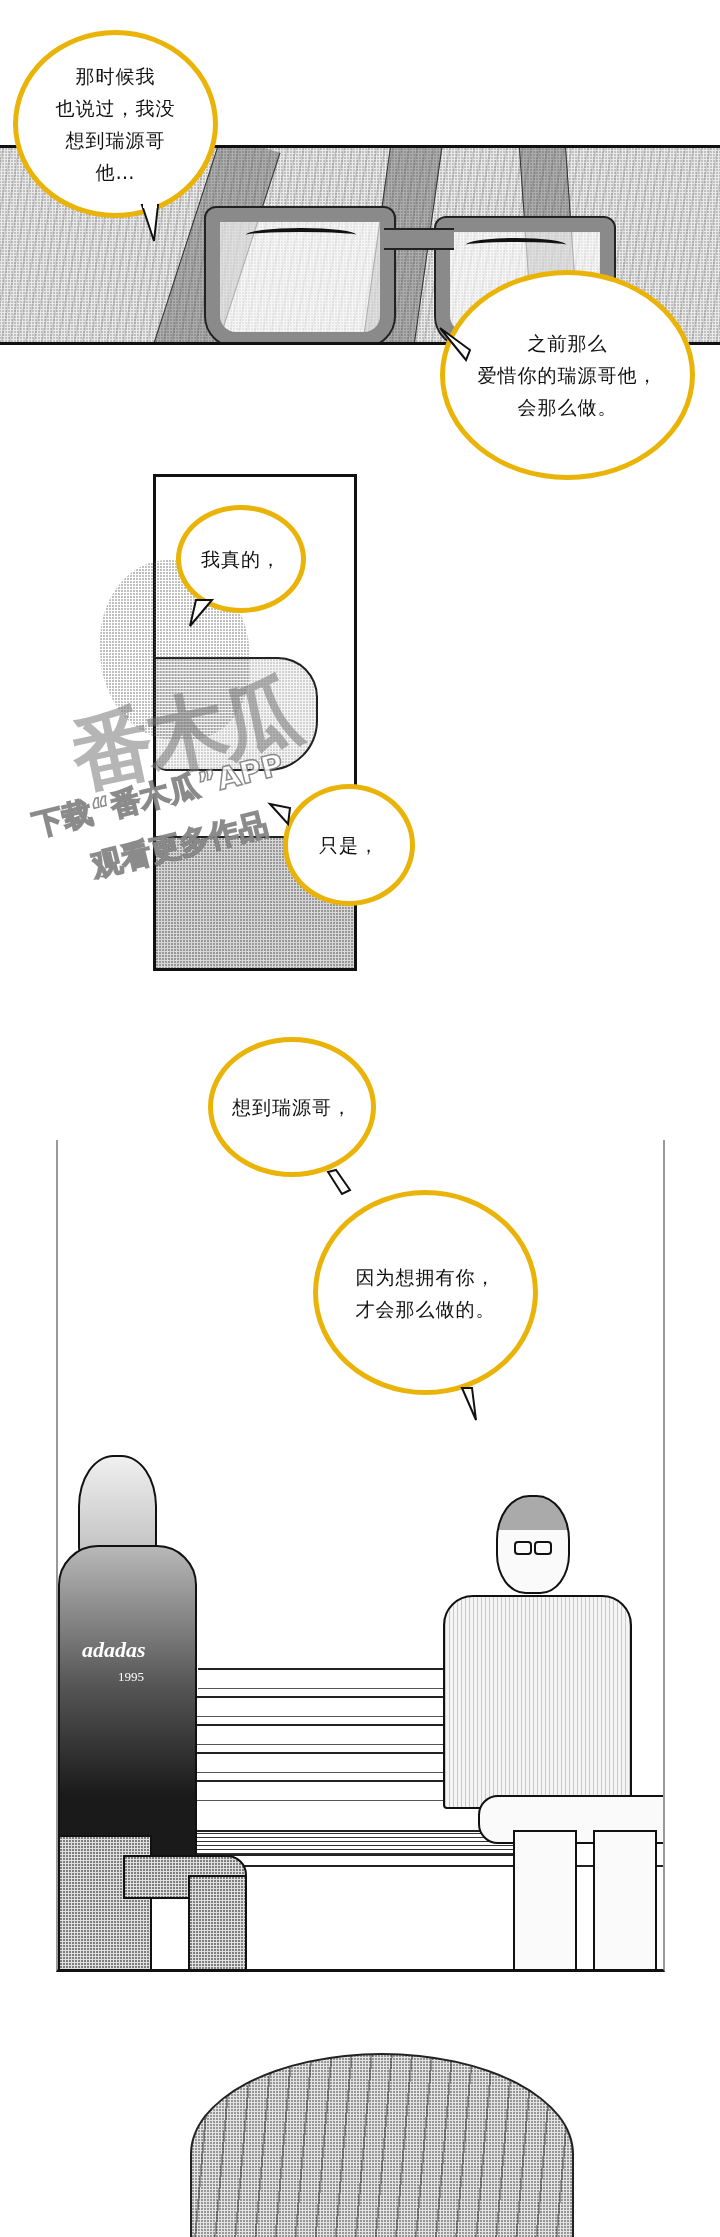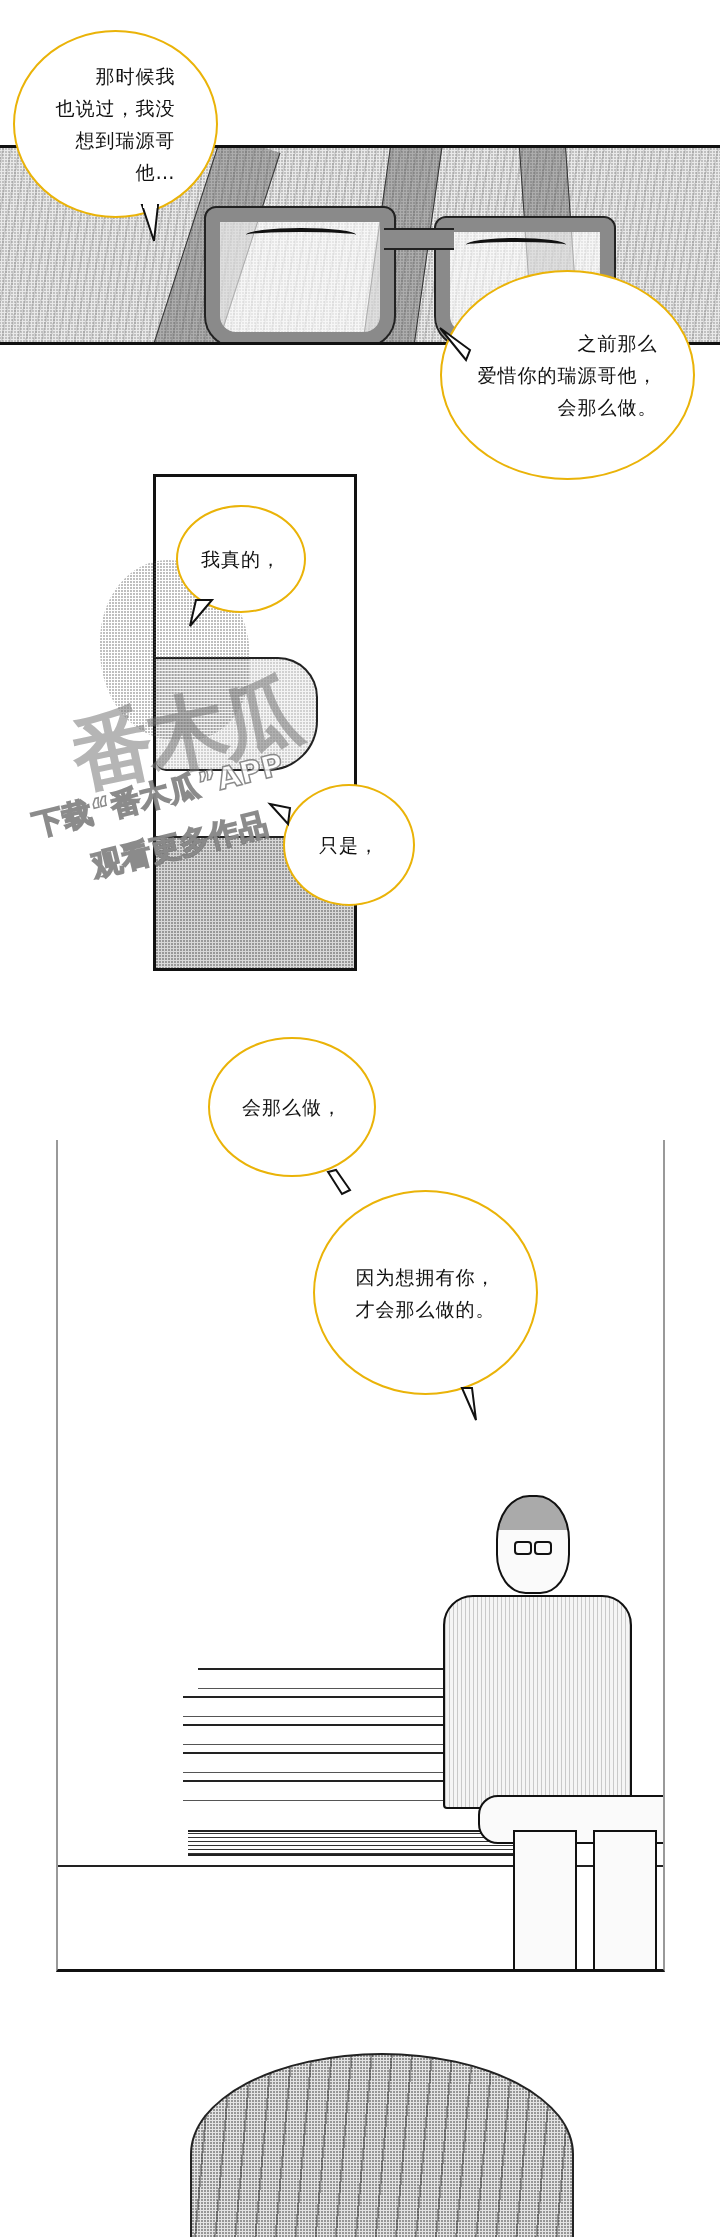--- a/index.html
+++ b/index.html
@@ -61,22 +61,22 @@
     .khaki { position: absolute; border: 2px solid #111; background: #fafafa; }
 
     
     .hair-bottom { position: absolute; left: 190px; top: 2053px; width: 380px; height: 200px; border-radius: 55% 55% 0 0;
                    border: 2px solid #222; border-bottom: none;
                    background:
                      repeating-linear-gradient(95deg, transparent 0 18px, rgba(0,0,0,0.35) 18px 20px),
                      radial-gradient(circle at 1px 1px, rgba(0,0,0,0.35) 0.7px, transparent 1px) 0 0/3px 3px, #e4e4e4; }
 
     
-    .bubble { position: absolute; box-sizing: border-box; border: 2px solid #eab308; border-radius: 50%; background: #fff;
-              display: flex; align-items: center; justify-content: center; text-align: right; z-index: 5; }
+    .bubble { position: absolute; box-sizing: border-box; border: 5px solid #eab308; border-radius: 50%; background: #fff;
+              display: flex; align-items: center; justify-content: center; text-align: center; z-index: 5; }
     .bubble-text { font-size: 19px; line-height: 32px; color: #111; white-space: pre-line; letter-spacing: 1px; }
     .tail-svg { position: absolute; z-index: 6; overflow: visible; }
   </style>
 </head>
 <body>
 
 <div class="panel" id="p1">
   <div class="hair-strand" style="left:190px; top:-10px; width:60px; height:220px; transform:rotate(18deg);"></div>
   <div class="hair-strand" style="left:380px; top:-10px; width:50px; height:220px; transform:rotate(8deg);"></div>
   <div class="hair-strand" style="left:530px; top:-10px; width:45px; height:220px; transform:rotate(-4deg);"></div>
@@ -136,35 +136,45 @@
 <div class="panel" id="p3">
 
   <div class="bench-slat" style="top:528px; width:310px; left:140px;"></div>
   <div class="bench-slat" style="top:556px;"></div>
   <div class="bench-slat" style="top:584px;"></div>
   <div class="bench-slat" style="top:612px;"></div>
   <div class="bench-slat" style="top:640px;"></div>
   <div style="position:absolute; left:130px; top:690px; width:360px; height:22px; border-top:2px solid #222; border-bottom:2px solid #222; background:repeating-linear-gradient(0deg,#333 0 1px,#fff 1px 4px);"></div>
   <div style="position:absolute; left:0; top:725px; width:609px; height:8px; border-top:2px solid #222; background:#fff;"></div>
 
+  <div class="person" style="left:0; top:385px; width:200px; height:450px;">
+    <div class="hood"></div>
+    <div class="hoodie" style="top:20px;">
+      <div class="shirt-logo">adadas</div>
+      <div class="shirt-year">1995</div>
+    </div>
+    <div class="pants" style="left:0; top:310px; width:90px; height:140px;"></div>
+    <div class="pants" style="left:65px; top:330px; width:120px; height:40px; border-radius:0 20px 0 0;"></div>
+    <div class="pants" style="left:130px; top:350px; width:55px; height:100px;"></div>
+  </div>
 
   <div class="person" style="left:385px; top:355px; width:224px; height:480px;">
     <div class="head" style="left:53px; top:0; width:70px; height:95px;">
       <div class="glasses-small" style="left:16px; top:44px;"></div>
       <div class="glasses-small" style="left:36px; top:44px;"></div>
     </div>
     <div class="shirt" style="left:0; top:100px; width:185px; height:210px;"></div>
     <div class="khaki" style="left:35px; top:300px; width:189px; height:45px; border-radius:20px 0 0 20px;"></div>
     <div class="khaki" style="left:70px; top:335px; width:60px; height:145px;"></div>
     <div class="khaki" style="left:150px; top:335px; width:60px; height:145px;"></div>
   </div>
 </div>
 
 <div class="bubble" style="left:208px; top:1037px; width:168px; height:140px;">
-  <span class="bubble-text">会那么做，</span>
+  <span class="bubble-text">想到瑞源哥，</span>
 </div>
 <svg class="tail-svg" style="left:328px; top:1172px;" width="30" height="30">
   <polygon points="0,0 8,-2 22,18 14,22" fill="#fff" stroke="#111" stroke-width="2"></polygon>
 </svg>
 
 <div class="bubble" style="left:313px; top:1190px; width:225px; height:205px;">
   <span class="bubble-text">因为想拥有你，
 才会那么做的。</span>
 </div>
 <svg class="tail-svg" style="left:462px; top:1388px;" width="20" height="40">

